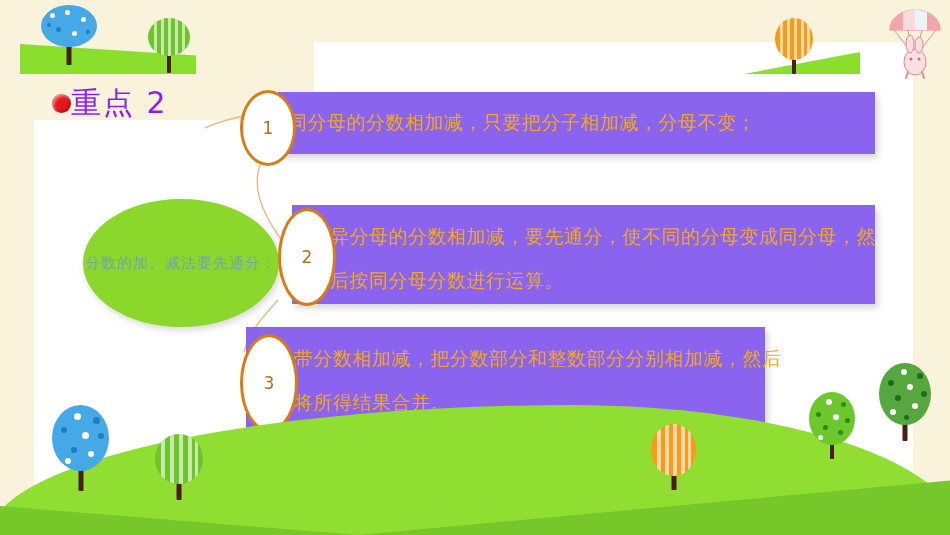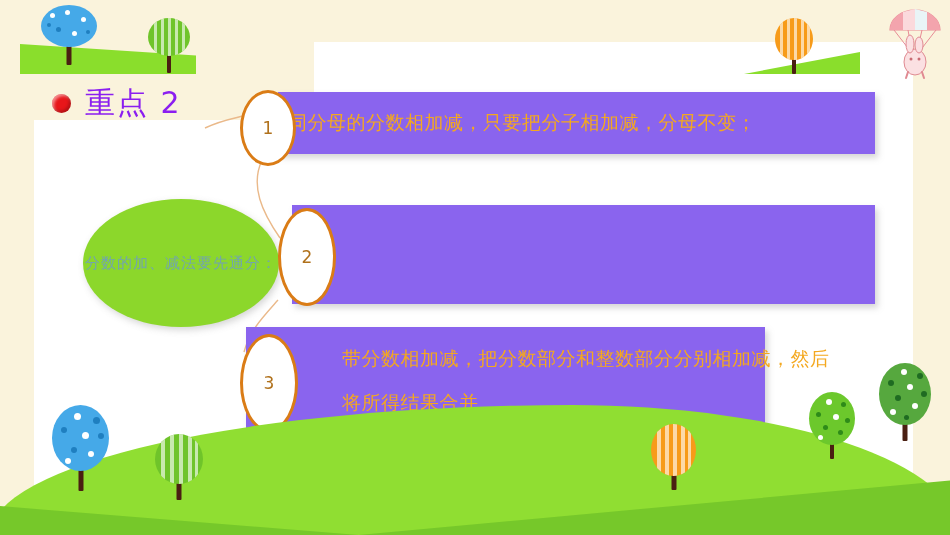--- a/index.html
+++ b/index.html
@@ -102,21 +102,20 @@
     background: rgba(255,255,255,0.62);
   }
 
   
   #title-row {
     position: absolute;
     left: 52px;
     top: 88px;
     display: flex;
     align-items: center;
-    gap: 14px;
   }
   #bullet-dot {
     width: 19px;
     height: 19px;
     border-radius: 50%;
     background: #e8161a;
     box-shadow: inset -2px -2px 3px rgba(0,0,0,0.22), inset 2px 2px 3px rgba(255,255,255,0.5);
   }
   #title-text {
     font-size: 30px;
@@ -175,21 +174,21 @@
     position: absolute;
     color: #f4a81f;
     font-size: 19px;
     line-height: 44px;
     letter-spacing: 0.5px;
     font-family: "DejaVu Sans", "Liberation Sans", sans-serif;
     white-space: pre-wrap;
   }
   #text1 { left: 288px; top: 99px;  width: 620px; line-height: 48px; font-family: Liberation Serif, serif; }
   #text2 { left: 330px; top: 214px; width: 560px; }
-  #text3 { left: 294px; top: 336px; width: 500px; padding-left: 48px; }
+  #text3 { left: 294px; top: 336px; width: 500px; }
 
   
   .num-circle {
     position: absolute;
     border: 3px solid #da7c16;
     border-radius: 50%;
     background: #ffffff;
     display: flex;
     align-items: center;
     justify-content: center;
@@ -290,20 +289,21 @@
     <path d="M205 128 C 222 120, 236 118, 243 116" stroke="#eab98a" stroke-width="1.4" fill="none"></path>
     <path d="M262 160 C 250 186, 262 212, 280 238" stroke="#eab98a" stroke-width="1.4" fill="none"></path>
     <path d="M278 300 C 262 318, 250 330, 244 352" stroke="#eab98a" stroke-width="1.4" fill="none"></path>
   </svg>
 
   <div class="rule-box" id="box1"></div>
   <div class="rule-box" id="box2"></div>
   <div class="rule-box" id="box3"></div>
 
   <div class="rule-text" id="text1">同分母的分数相加减，只要把分子相加减，分母不变；</div>
+  <div class="rule-text" id="text2">异分母的分数相加减，要先通分，使不同的分母变成同分母，然后按同分母分数进行运算。</div>
   <div class="rule-text" id="text3">带分数相加减，把分数部分和整数部分分别相加减，然后将所得结果合并。</div>
 
   <div class="num-circle" id="num1">1</div>
   <div class="num-circle" id="num2">2</div>
   <div class="num-circle" id="num3">3</div>
 
   <div id="hill-bottom-light"></div>
   <div id="hill-bottom-dark"></div>
 
   <div class="tree" style="left:52px; top:405px; width:57px; height:82px;">

